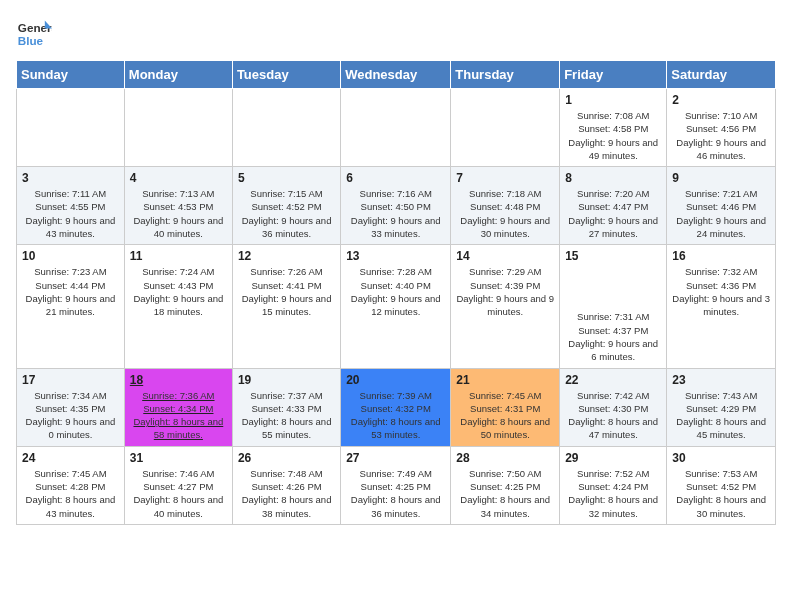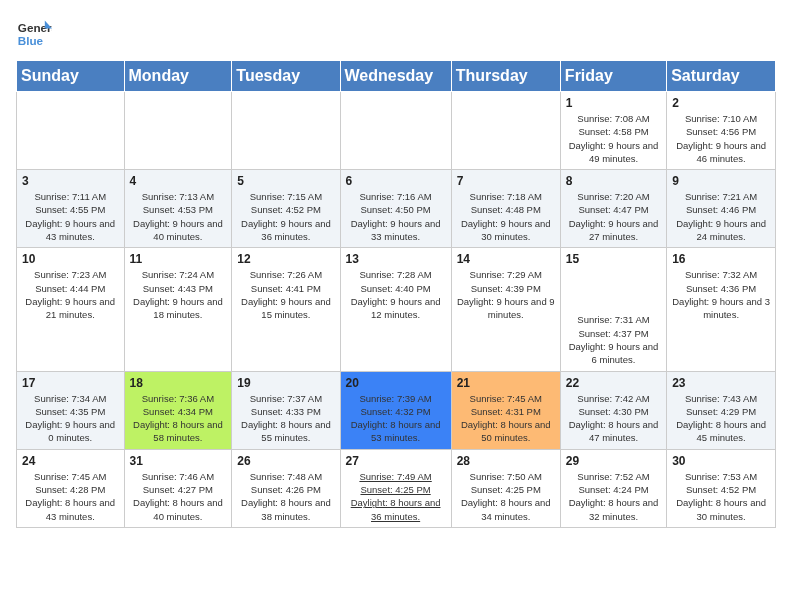--- a/index.html
+++ b/index.html
@@ -37,21 +37,21 @@
       font-size: 15px;
       color: #444;
     }
     .calendar {
       width: 100%;
       border-collapse: collapse;
     }
     .calendar th {
       background: #4a7fc1;
       color: #fff;
-      font-size: 16px;
+      font-size: 13px;
       font-weight: bold;
       padding: 6px 4px;
       text-align: left;
       border: 1px solid #fff;
     }
     .calendar td {
       vertical-align: top;
       border: 1px solid #ccc;
       padding: 4px 5px;
       width: 113px;
@@ -216,21 +216,21 @@
 Daylight: 9 hours and 3 minutes.</div>
         </td>
       </tr>
       <tr>
         <td style="background: rgb(240, 244, 248);">
           <span class="day-num">17</span>
           <div class="day-info" style="white-space: pre-line;">Sunrise: 7:34 AM
 Sunset: 4:35 PM
 Daylight: 9 hours and 0 minutes.</div>
         </td>
-        <td style="background: #bef264;">
+        <td style="background: #d946ef; text-decoration: underline;">
           <span class="day-num">18</span>
           <div class="day-info" style="white-space: pre-line;">Sunrise: 7:36 AM
 Sunset: 4:34 PM
 Daylight: 8 hours and 58 minutes.</div>
         </td>
         <td style="background: rgb(240, 244, 248);">
           <span class="day-num">19</span>
           <div class="day-info" style="white-space: pre-line;">Sunrise: 7:37 AM
 Sunset: 4:33 PM
 Daylight: 8 hours and 55 minutes.</div>
@@ -274,21 +274,21 @@
 Daylight: 8 hours and 40 minutes.</div>
         </td>
         <td>
           <span class="day-num">26</span>
           <div class="day-info" style="white-space: pre-line;">Sunrise: 7:48 AM
 Sunset: 4:26 PM
 Daylight: 8 hours and 38 minutes.</div>
         </td>
         <td>
           <span class="day-num">27</span>
-          <div class="day-info" style="white-space: pre-line; text-decoration: underline;">Sunrise: 7:49 AM
+          <div class="day-info" style="white-space: pre-line;">Sunrise: 7:49 AM
 Sunset: 4:25 PM
 Daylight: 8 hours and 36 minutes.</div>
         </td>
         <td>
           <span class="day-num">28</span>
           <div class="day-info" style="white-space: pre-line;">Sunrise: 7:50 AM
 Sunset: 4:25 PM
 Daylight: 8 hours and 34 minutes.</div>
         </td>
         <td>

